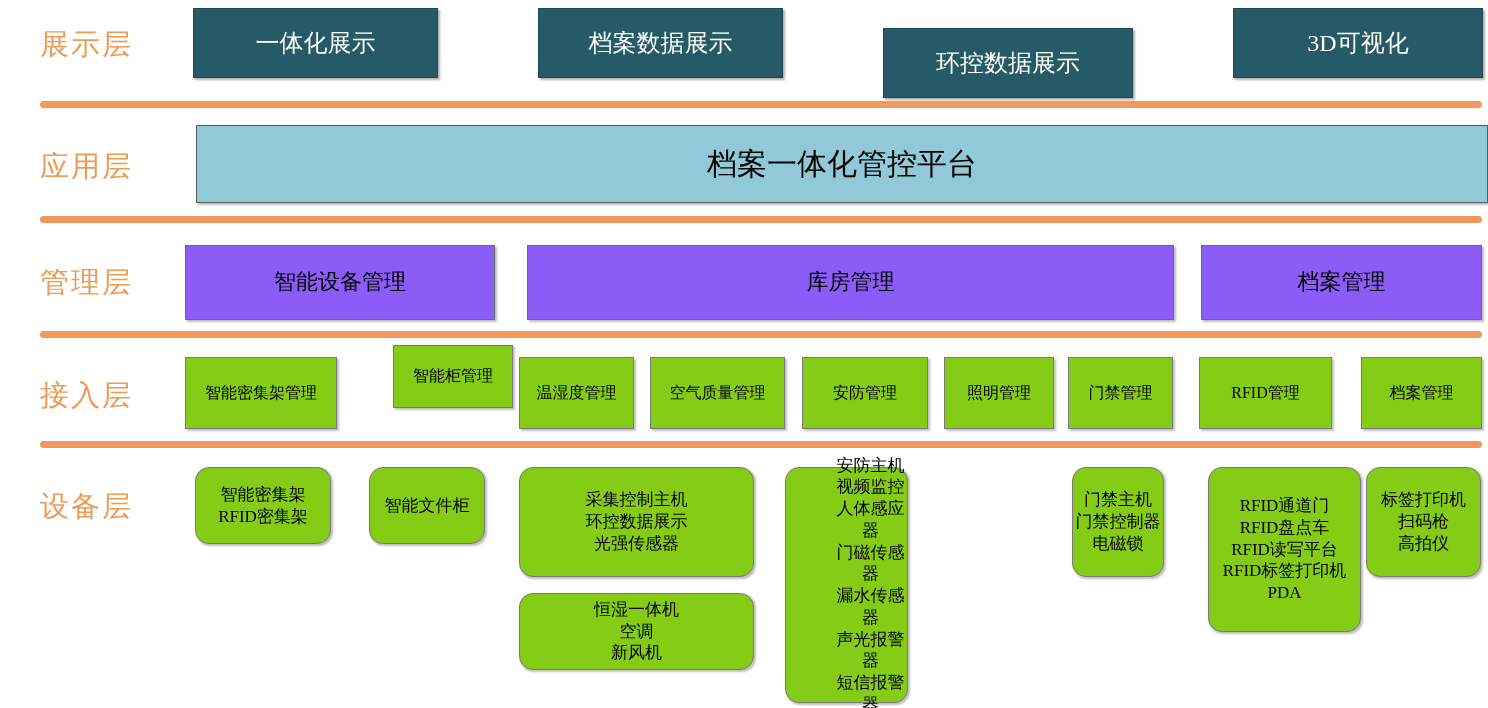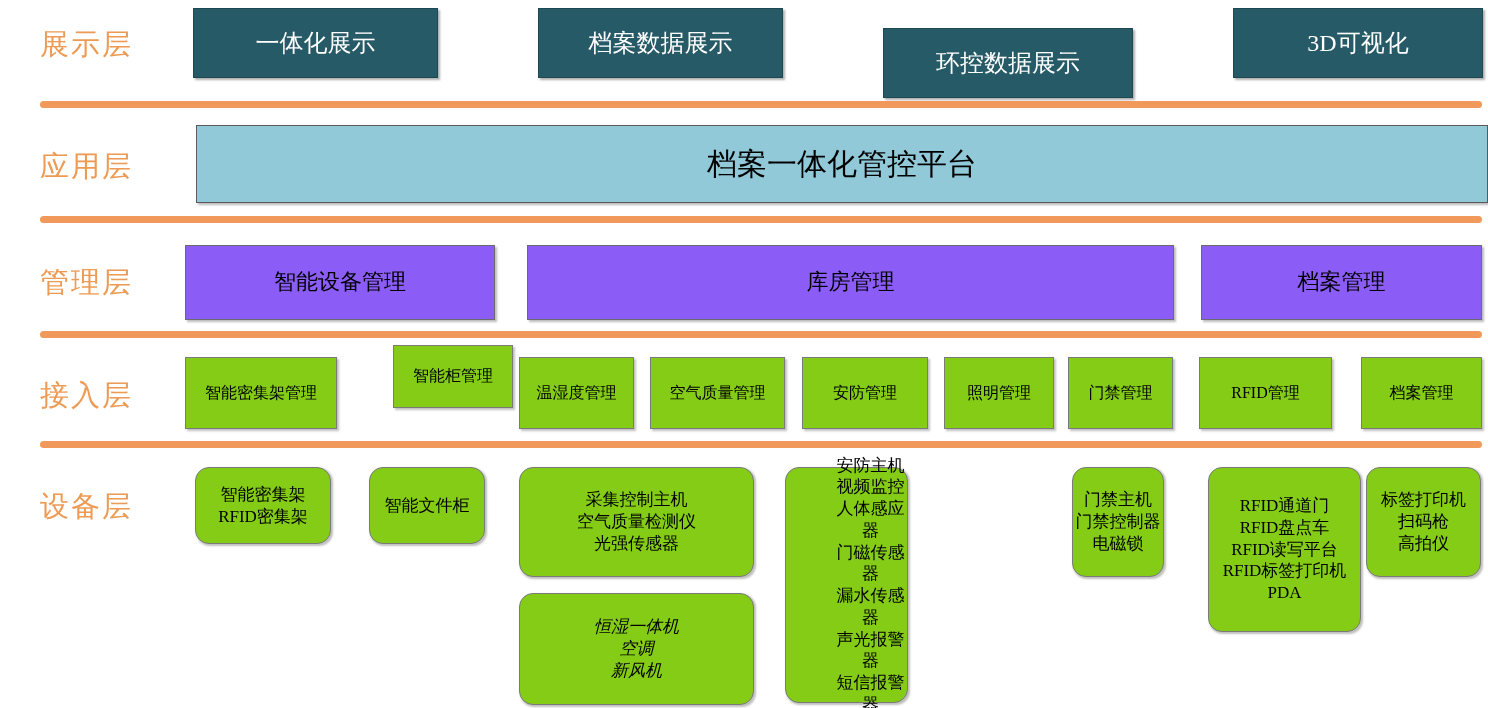--- a/index.html
+++ b/index.html
@@ -153,24 +153,24 @@
   <div class="divider" style="top:441px;"></div>
 
   <div class="layer-label" style="top:492px;">设备层</div>
 
   <div class="node pale dev" style="left:195px; top:467px; width:136px; height:77px;">智能密集架
 RFID密集架</div>
 
   <div class="node pale dev" style="left:369px; top:467px; width:116px; height:77px;">智能文件柜</div>
 
   <div class="node pale dev" style="left:519px; top:467px; width:235px; height:110px;">采集控制主机
-空气质量检测仪
+环控数据展示
 光强传感器</div>
 
-  <div class="node pale dev" style="left:519px; top:593px; width:235px; height:112px;font-style:italic;">恒湿一体机
+  <div class="node pale dev" style="left:519px; top:593px; width:235px; height:77px;">恒湿一体机
 空调
 新风机</div>
 
   <div class="node pale dev" style="left:785px; top:467px; width:123px; height:236px;padding-left:48px;">安防主机
 视频监控
 人体感应器
 门磁传感器
 漏水传感器
 声光报警器
 短信报警器</div>

